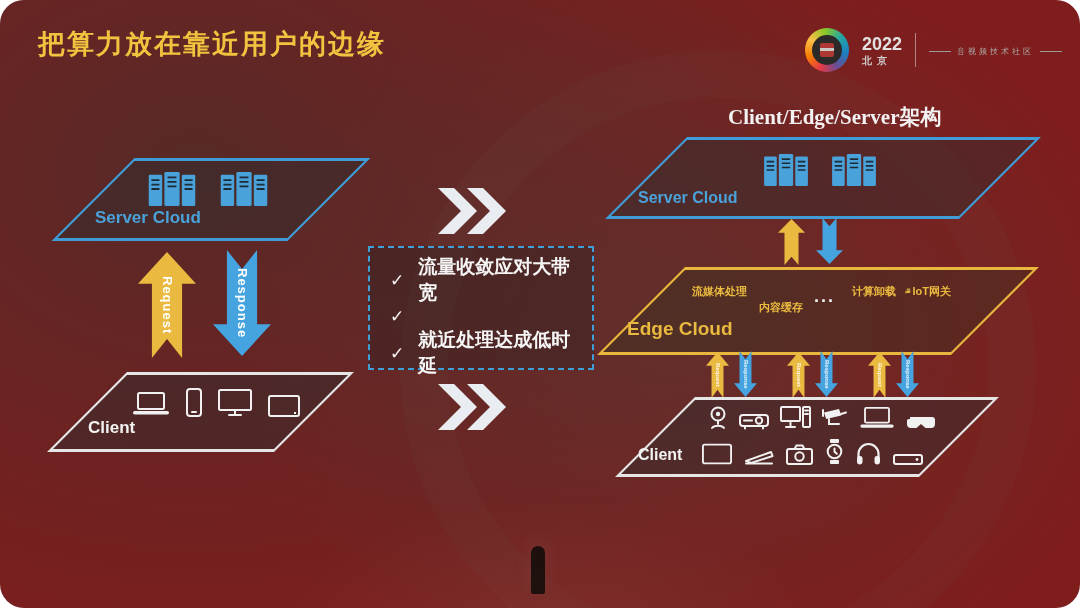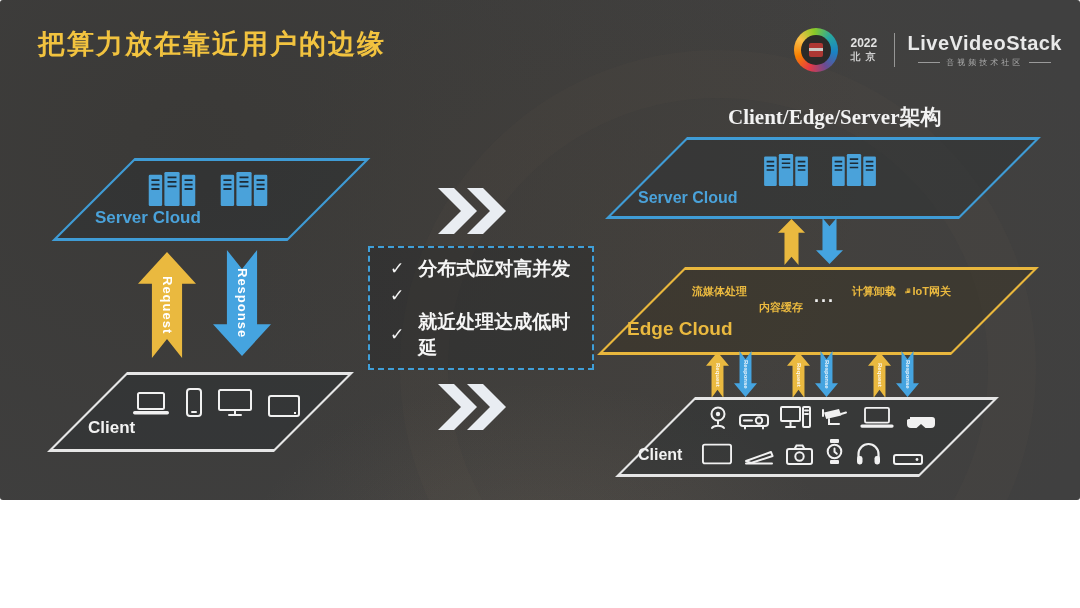--- a/index.html
+++ b/index.html
@@ -1,16 +1,16 @@
 <!DOCTYPE html>
 <html><head>
 <meta charset="utf-8">
 <style>
   html,body { margin:0; padding:0; background:#ffffff; font-family:"Liberation Sans", sans-serif; }
-  #slide { position:relative; width:1080px; height:500px; background:#404040; border-radius:3px; overflow:hidden; }
+  #slide { position:relative; width:1080px; height:608px; background:#7f1d1d; border-radius:24px; overflow:hidden; }
 
   
   .bg-grad { position:absolute; inset:0;
     background:
       radial-gradient(420px 240px at 50% 110%, rgba(150,132,108,0.16), transparent 70%),
       radial-gradient(620px 520px at 64% 55%, rgba(72,66,58,0.45), transparent 72%),
       radial-gradient(900px 700px at 18% 28%, rgba(54,52,48,0.55), transparent 75%);
   }
   .ring-bg { position:absolute; left:400px; top:50px; width:540px; height:540px; border-radius:50%;
     border:48px solid rgba(115,104,86,0.07); }
@@ -21,21 +21,21 @@
   
   .slide-title { position:absolute; left:38px; top:26px; font-size:27px; font-weight:bold;
     color:#f2c33f; letter-spacing:2px; }
   .logo-wrap { position:absolute; right:18px; top:28px; display:flex; align-items:center; gap:13px; }
   .ring-logo { width:44px; height:44px; border-radius:50%; position:relative;
     background:conic-gradient(from 200deg,#e63946,#f77f00,#fcbf49,#8ac926,#27a7a0,#1982c4,#6a4c93,#e63946); }
   .ring-logo::after { content:""; position:absolute; inset:7px; border-radius:50%; background:#2b2a28; }
   .ring-core { position:absolute; inset:15px; z-index:2; border-radius:2px;
     background:linear-gradient(#c43a35 35%, #e9e6e0 35% 55%, #c43a35 55%); opacity:.85; }
   .event-text { display:flex; flex-direction:column; line-height:1.15; }
-  .event-year { color:#e2e2e2; font-weight:bold; font-size:12px; }
+  .event-year { color:#e2e2e2; font-weight:bold; font-size:18px; }
   .event-city { color:#cfcfcf; font-weight:bold; font-size:10px; letter-spacing:5px; }
   .logo-divider { width:1px; height:34px; background:rgba(255,255,255,0.45); }
   .brand-block { display:flex; flex-direction:column; align-items:center; }
   .brand { color:#e9e9e9; font-weight:bold; font-size:20px; letter-spacing:0.5px; }
   .brand-sub { display:flex; align-items:center; gap:6px; margin-top:2px; }
   .brand-sub .dashline { width:22px; height:1px; background:#9a9a9a; }
   .brand-sub .sub-text { color:#aaaaaa; font-size:8px; letter-spacing:3px; }
 
   
   .pgram { position:absolute; transform:skewX(-45deg); background:rgba(40,44,48,0.40); }
@@ -80,21 +80,20 @@
   <div class="logo-wrap">
     <div class="ring-logo">
         <div class="ring-core"></div>
       </div>
     <div class="event-text">
       <span class="event-year">2022</span>
       <span class="event-city">北京</span>
     </div>
     <div class="logo-divider"></div>
     <div class="brand-block">
-      <span class="brand">LiveVideoStack</span>
       <span class="brand-sub">
         <span class="dashline"></span>
         <span class="sub-text">音视频技术社区</span>
         <span class="dashline"></span>
       </span>
     </div>
   </div>
 
   <div class="pgram pg-blue" style="left:93px; top:158px; width:230px; height:77px;"></div>
   <div class="icon-row" style="left:148px; top:172px; gap:24px;">
@@ -155,21 +154,21 @@
   <div class="zone-label lbl-white" style="left:88px; top:418px; font-size:17px;">Client</div>
 
   <svg class="chevron" style="left:438px; top:188px;" width="68" height="46" viewBox="0 0 68 46">
     <polygon points="0,0 16,0 39,23 16,46 0,46 23,23" fill="#e9edf2"></polygon>
     <polygon points="29,0 45,0 68,23 45,46 29,46 52,23" fill="#e9edf2"></polygon>
   </svg>
 
   <div class="dashed-box">
     <div class="bullet">
       <span class="chk">✓</span>
-      <span>分布式应对高并发</span>
+      <span>流量收敛应对大带宽</span>
     </div>
     <div class="bullet">
       <span class="chk">✓</span>
     </div>
     <div class="bullet">
       <span class="chk">✓</span>
       <span>就近处理达成低时延</span>
     </div>
   </div>
 

